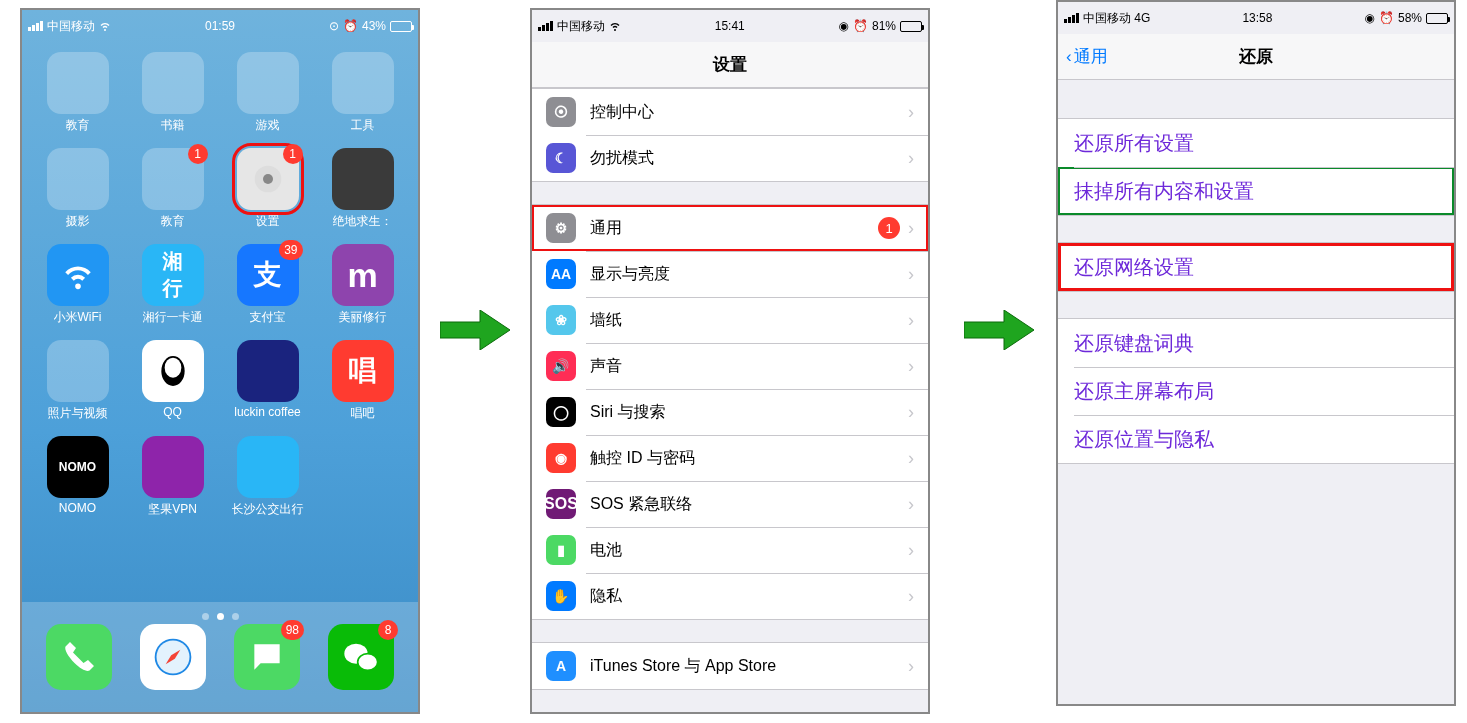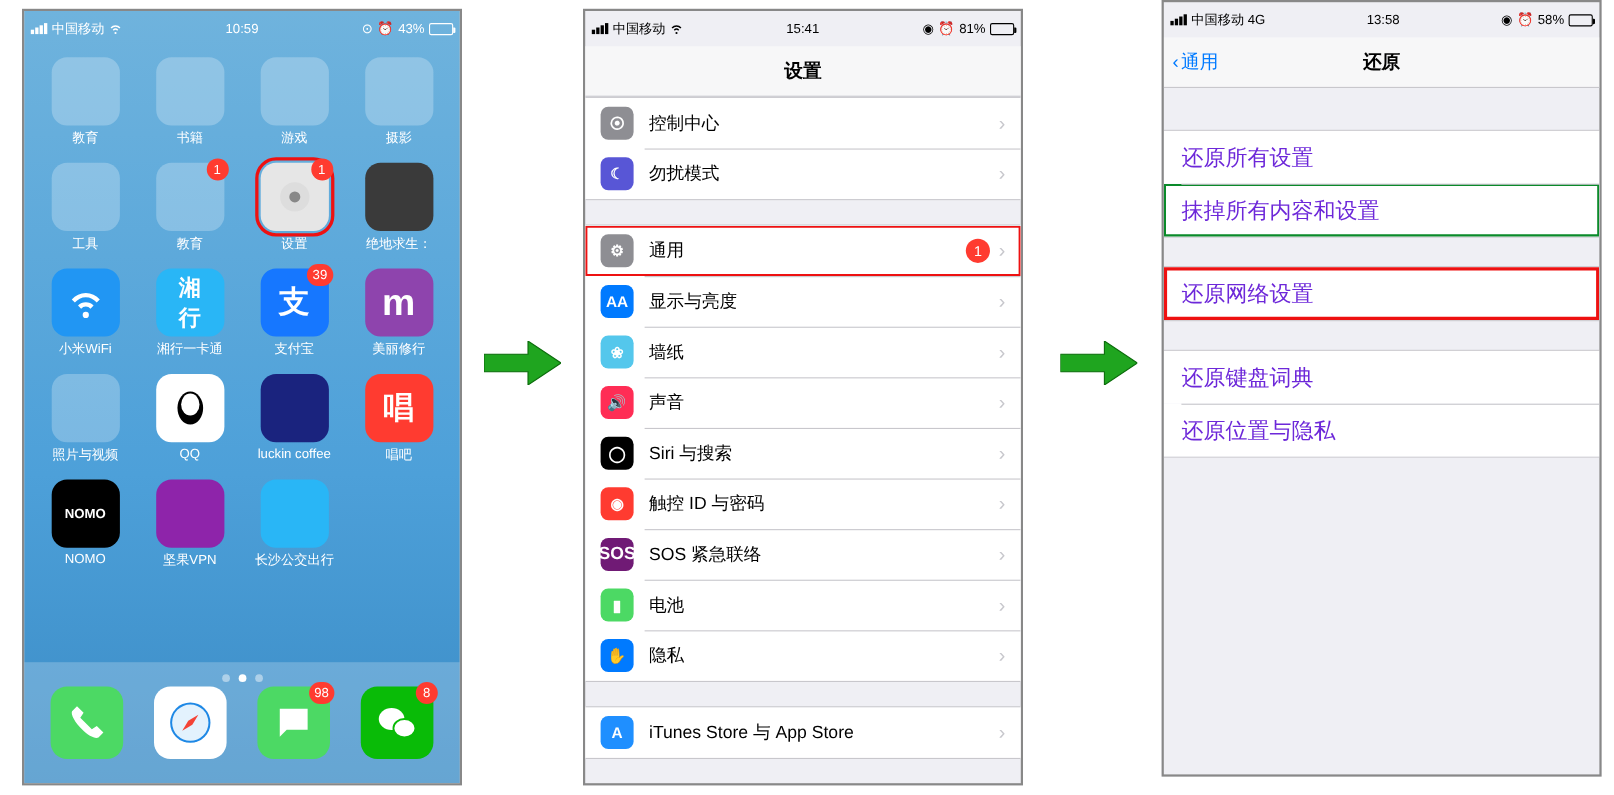--- a/index.html
+++ b/index.html
@@ -99,21 +99,21 @@
           <span></span>
           <span></span>
         </span>
       <span>中国移动</span>
       <span class="wifi-icon">
           <svg viewBox="0 0 24 24" fill="currentColor">
             <path d="M12 18a2 2 0 100 4 2 2 0 000-4zm-5-4l2 2a4 4 0 016 0l2-2a7 7 0 00-10 0zm-4-4l2 2a9 9 0 0114 0l2-2a12 12 0 00-18 0z"></path>
           </svg>
         </span>
     </div>
-    <div>10:59</div>
+    <div>01:59</div>
     <div class="status-right">
       <span>⊙</span>
       <span>⏰</span>
       <span>43%</span>
       <span class="battery">
           <span class="battery-body"><span class="battery-fill" style="width:43%"></span></span>
         </span>
     </div>
   </div>
 
@@ -145,30 +145,30 @@
         </div>
         <div class="app-label">游戏</div>
       </div>
       <div class="app">
         <div class="app-icon folder">
           <div class="mini"></div>
           <div class="mini"></div>
           <div class="mini"></div>
           <div class="mini"></div>
         </div>
+        <div class="app-label">工具</div>
+      </div>
+      <div class="app">
+        <div class="app-icon folder">
+          <div class="mini"></div>
+          <div class="mini"></div>
+          <div class="mini"></div>
+          <div class="mini"></div>
+        </div>
         <div class="app-label">摄影</div>
-      </div>
-      <div class="app">
-        <div class="app-icon folder">
-          <div class="mini"></div>
-          <div class="mini"></div>
-          <div class="mini"></div>
-          <div class="mini"></div>
-        </div>
-        <div class="app-label">工具</div>
       </div>
       <div class="app">
         <div class="app-icon folder">
           <div class="mini"></div>
           <div class="mini"></div>
           <div class="mini"></div>
           <div class="mini"></div>
           <div class="badge">1</div>
         </div>
         <div class="app-label">教育</div>
@@ -448,17 +448,20 @@
       <div class="pgroup">
         <div class="plain-row outline-red">
           <div class="row-label">还原网络设置</div>
         </div>
       </div>
       <div class="pgroup">
         <div class="plain-row">
           <div class="row-label">还原键盘词典</div>
         </div>
         <div class="plain-row">
+          <div class="row-label">还原主屏幕布局</div>
+        </div>
+        <div class="plain-row">
           <div class="row-label">还原位置与隐私</div>
         </div>
       </div>
     </div>
 </div>
 
 </body></html>

